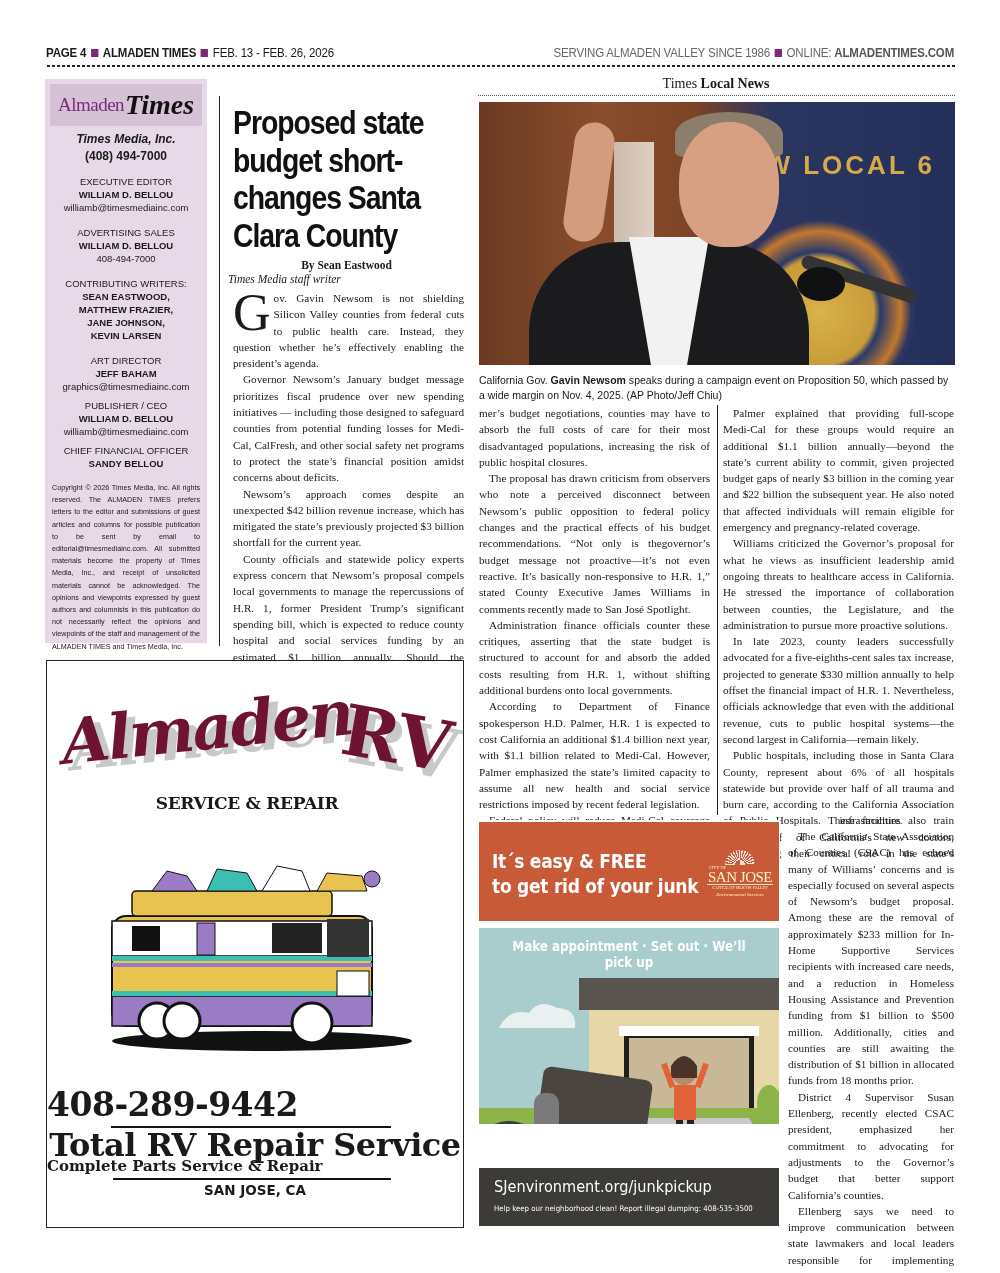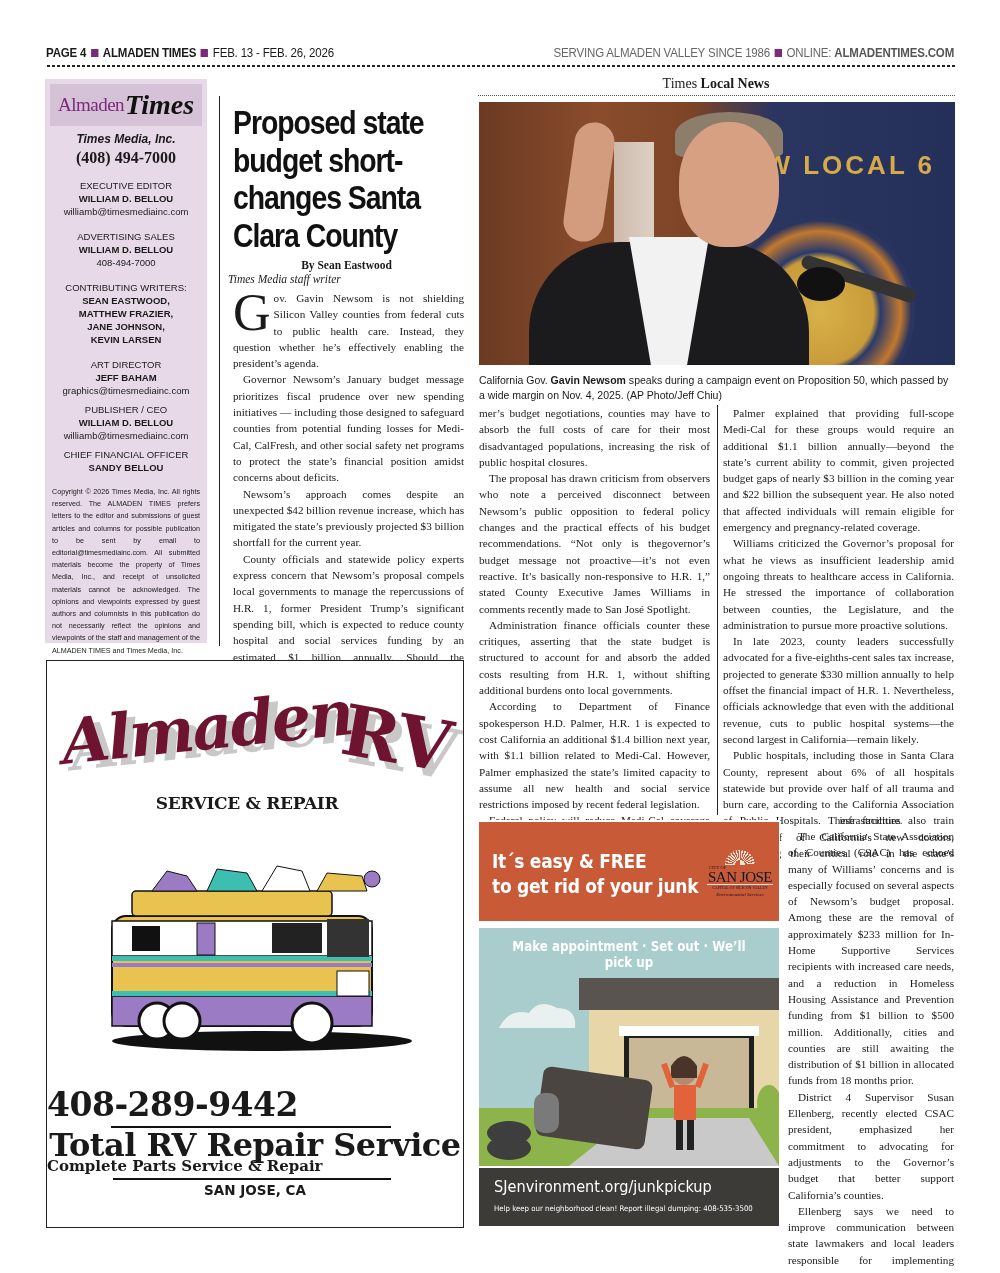--- a/index.html
+++ b/index.html
@@ -18,21 +18,21 @@
     background-image: radial-gradient(circle, #222 1.2px, transparent 1.5px);
     background-size: 5px 6px; background-repeat: repeat-x; }
 
   
   .sidebar { position: absolute; left: 45px; top: 79px; width: 162px; height: 564px; background: #e8d9e8; text-align: center;
     font-family: "Liberation Sans", sans-serif; }
   .sidebar .logo { margin: 5px 5px 0 5px; height: 42px; background: #d6c2d6; display: flex; align-items: center; justify-content: center; }
   .logo .alm { font-family: "Liberation Serif", serif; font-size: 19px; color: #7a2a7a; letter-spacing: -0.5px; }
   .logo .tim { font-family: "Liberation Serif", serif; font-size: 28px; font-weight: 700; font-style: italic; color: #111; margin-left: 1px; }
   .sidebar .company { margin-top: 6px; font-size: 12px; font-style: italic; font-weight: 700; }
-  .sidebar .phone { font-size: 16px; font-weight: 700; margin-top: 3px; font-family: Liberation Serif, serif; }
+  .sidebar .phone { font-size: 12px; font-weight: 700; margin-top: 3px; }
   .sidebar .block { margin-top: 12px; font-size: 9.5px; line-height: 13px; }
   .sidebar .block .role { text-transform: uppercase; }
   .sidebar .block .name { font-weight: 700; }
   .sidebar .copy { margin: 12px 7px 0 7px; font-size: 7.2px; line-height: 12.2px; text-align: justify; }
 
   
   .section-title { position: absolute; left: 478px; top: 76px; width: 476px; text-align: center; font-size: 14px; font-family: "Liberation Serif", serif; }
   .section-title b { font-weight: 700; }
   .section-rule { position: absolute; left: 478px; top: 95px; width: 477px; border-top: 1px dotted #555; }
   .col-rule { position: absolute; width: 1px; background: #222; }
@@ -75,27 +75,27 @@
   .rv-ad .rule1 { position: absolute; left: 64px; top: 465px; width: 280px; border-top: 2px solid #111; }
   .rv-ad .total { position: absolute; left: 0; width: 100%; top: 465px; text-align: center; font-family: "DejaVu Serif", serif; font-weight: 700; font-size: 32px; letter-spacing: -0.5px; }
   .rv-ad .complete { position: absolute; left: 0; width: 100%; top: 496px; text-align: left; font-family: "DejaVu Serif", serif; font-weight: 700; font-size: 15px; }
   .rv-ad .rule2 { position: absolute; left: 66px; top: 517px; width: 278px; border-top: 2px solid #111; }
   .rv-ad .city { position: absolute; left: 0; width: 100%; top: 521px; text-align: center; font-family: "DejaVu Sans", sans-serif; font-weight: 700; font-size: 13.5px; }
 
   
   .junk-ad { position: absolute; left: 478px; top: 820px; width: 302px; height: 408px; background: #fff; }
   .junk-top { position: absolute; left: 1px; top: 2px; width: 300px; height: 99px; background: #c85a37; }
   .junk-top .hl { position: absolute; left: 13px; top: 27px; font-family: "DejaVu Sans", sans-serif; font-weight: 700; color: #fff; font-size: 19px; line-height: 25px; letter-spacing: -0.3px; transform: scaleX(0.9); transform-origin: left; }
-  .junk-top .sj { position: absolute; right: 6px; top: 28px; width: 66px; text-align: center; color: #0f172a; font-family: "Liberation Serif", serif; }
+  .junk-top .sj { position: absolute; right: 6px; top: 28px; width: 66px; text-align: center; color: #fef9c3; font-family: "Liberation Serif", serif; }
   .sj .sun { width: 30px; height: 15px; margin: 0 auto; border-radius: 30px 30px 0 0; background: repeating-conic-gradient(from 270deg at 50% 100%, #f3e0d6 0 6deg, transparent 6deg 12deg); }
   .sj .city { font-size: 4.5px; text-align: left; margin-left: 2px; }
   .sj .name { font-size: 15px; line-height: 14px; letter-spacing: -0.5px; border-bottom: 1px solid #f3e0d6; }
   .sj .cap { font-size: 4px; }
   .sj .env { font-size: 5px; font-style: italic; margin-top: 2px; }
-  .junk-mid { position: absolute; left: 1px; top: 108px; width: 300px; height: 238px; background: #a9cccc; overflow: hidden; }
+  .junk-mid { position: absolute; left: 1px; top: 108px; width: 300px; height: 196px; background: #a9cccc; overflow: hidden; }
   .junk-mid .tag { position: absolute; left: 0; width: 100%; top: 10px; text-align: center; color: #fff; font-family: "DejaVu Sans", sans-serif; font-weight: 700; font-size: 13.5px; transform: scaleX(0.88); }
   .junk-bottom { position: absolute; left: 1px; top: 348px; width: 300px; height: 58px; background: #3d3b37; color: #fff; font-family: "DejaVu Sans", sans-serif; }
   .junk-bottom .url { position: absolute; left: 15px; top: 9px; font-size: 16.5px; transform: scaleX(0.88); transform-origin: left; }
   .junk-bottom .sub { position: absolute; left: 15px; top: 36px; font-size: 7.6px; transform: scaleX(0.92); transform-origin: left; white-space: nowrap; }
 </style>
 </head>
 <body>
 
 <div class="folio">
   <div>

